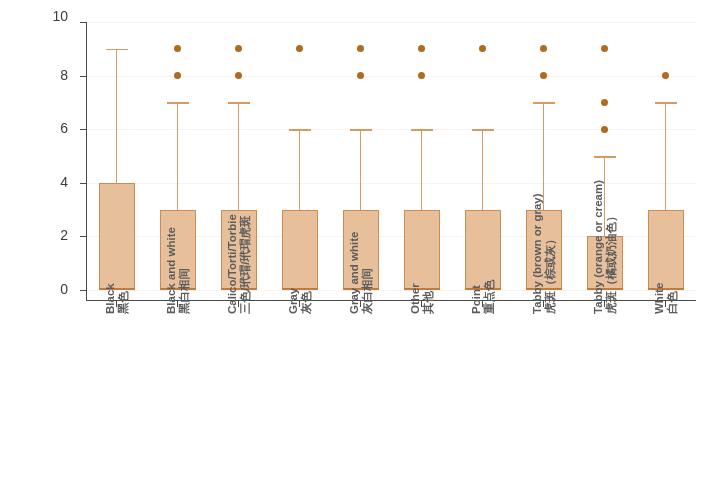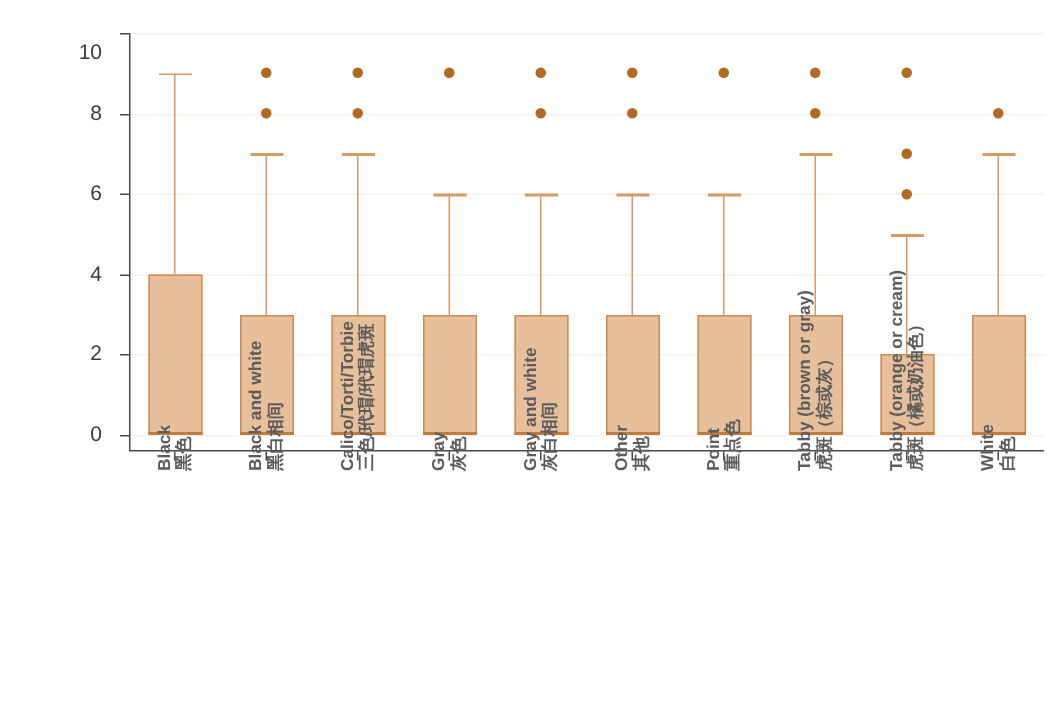--- a/index.html
+++ b/index.html
@@ -108,21 +108,21 @@
     <div class="ytick-label" style="left: 42px; top: 281px;">0</div>
     <div class="tickmark" style="left: 80px; top: 290px; width: 6px; height: 1.4px;"></div>
     <div class="ytick-label" style="left: 42px; top: 227.4px;">2</div>
     <div class="tickmark" style="left: 80px; top: 236px; width: 6px; height: 1.4px;"></div>
     <div class="ytick-label" style="left: 42px; top: 173.8px;">4</div>
     <div class="tickmark" style="left: 80px; top: 183px; width: 6px; height: 1.4px;"></div>
     <div class="ytick-label" style="left: 42px; top: 120.2px;">6</div>
     <div class="tickmark" style="left: 80px; top: 129px; width: 6px; height: 1.4px;"></div>
     <div class="ytick-label" style="left: 42px; top: 66.6px;">8</div>
     <div class="tickmark" style="left: 80px; top: 76px; width: 6px; height: 1.4px;"></div>
-    <div class="ytick-label" style="left: 42px; top: 26px;">10</div>
+    <div class="ytick-label" style="left: 42px; top: 8px;">10</div>
     <div class="tickmark" style="left: 80px; top: 22px; width: 6px; height: 1.4px;"></div>
     <div class="axis-line" style="left: 86px; top: 22px; width: 1.4px; height: 278px;"></div>
     <div class="axis-line" style="left: 86px; top: 300px; width: 610px; height: 1.4px;"></div>
     <div class="whisker-line" style="left: 115.7px; top: 48.8px; height: 134px;"></div>
     <div class="whisker-cap" style="left: 105.5px; top: 48.8px; width: 22px;"></div>
     <div class="box" style="left: 98.5px; top: 182.8px; width: 36px; height: 107.2px;"></div>
     <div class="median" style="left: 98.5px; top: 288px; width: 36px;"></div>
     <div class="tickmark" style="left: 115.8px; top: 301px; width: 1.4px; height: 6px;"></div>
     <div class="xtick-label" style="left: 103.5px; top: 314px;">
       <span class="l1">Black</span>

